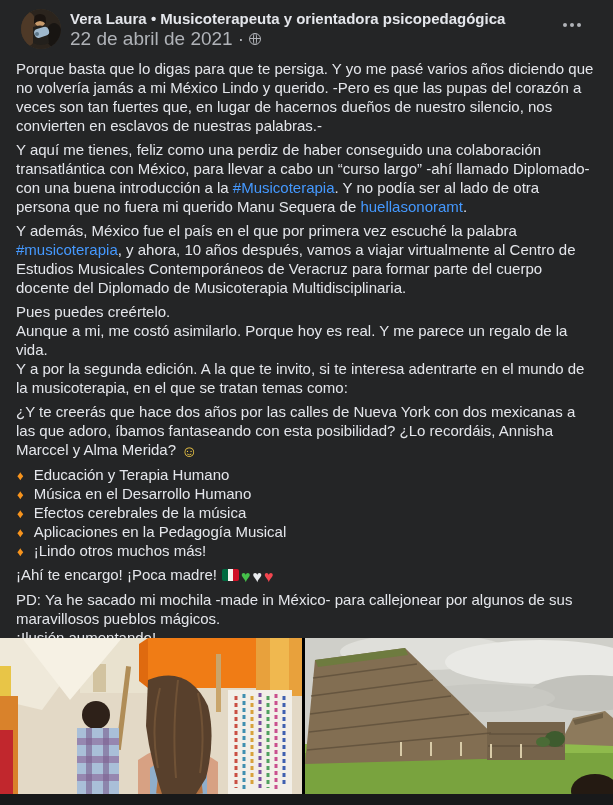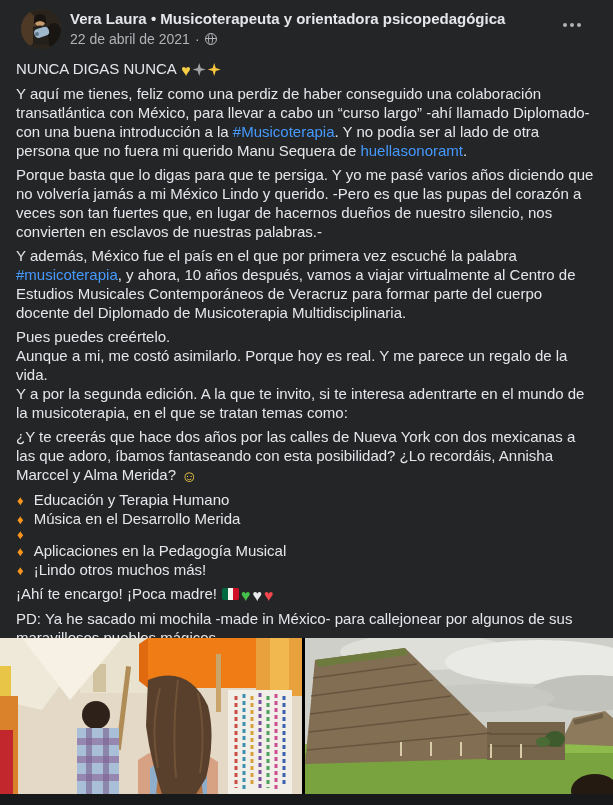--- a/index.html
+++ b/index.html
@@ -11,21 +11,21 @@
   .card{
     width:613px;height:794px;background:#242526;
     display:flex;flex-direction:column;overflow:hidden;
   }
   
   .header{display:flex;align-items:flex-start;padding:9px 16px 0 21px;flex:none;}
   .avatar{width:40px;height:40px;border-radius:50%;overflow:hidden;flex:none;cursor:pointer;background:#3a3226;}
   .avatar svg{display:block;width:100%;height:100%;}
   .hmeta{margin-left:9px;flex:1;min-width:0;}
   .author{color:#e4e6eb;font-size:15px;font-weight:700;line-height:19px;cursor:pointer;}
-  .meta{color:#b0b3b8;font-size:14px;line-height:16px;margin-top:3px;display:flex;align-items:center;gap:5px;}
+  .meta{color:#b0b3b8;font-size:19px;line-height:16px;margin-top:3px;display:flex;align-items:center;gap:5px;}
   .meta .date{cursor:pointer;}
   .more{flex:none;margin:8px 12px 0 0;padding:6px 4px;display:flex;gap:3px;cursor:pointer;border-radius:6px;}
   .more i{width:4px;height:4px;border-radius:50%;background:#b0b3b8;display:block;}
   
   .e-globe{width:12px;height:12px;border:1px solid #b0b3b8;border-radius:50%;position:relative;display:inline-block;box-sizing:border-box;}
   .e-globe::before{content:"";position:absolute;left:0;right:0;top:42%;border-top:1px solid #b0b3b8;}
   .e-globe::after{content:"";position:absolute;left:28%;right:28%;top:-1px;bottom:-1px;border:1px solid #b0b3b8;border-top:none;border-bottom:none;border-radius:50%;box-sizing:border-box;}
   
   .body{flex:1;overflow:hidden;padding:10px 16px 0 16px;color:#e4e6eb;font-size:15px;line-height:19px;}
   .post-p{margin:0 0 5px;}
@@ -82,37 +82,37 @@
       </div>
     </div>
     <div class="more" title="">
       <i></i>
         <i></i>
         <i></i>
     </div>
   </div>
 
   <div class="body" id="post-body">
-      <div class="post-p">NUNCA DIGAS NUNCA <span class="em e-yellow-heart">♥</span><span class="em e-sparkler"></span><span class="em e-sparkles"></span></div>
+      <div class="post-p">Porque basta que lo digas para que te persiga.  Y yo me pasé varios años diciendo que no volvería jamás a mi México Lindo y querido. -Pero es que las pupas del corazón a veces son tan fuertes que, en lugar de hacernos dueños de nuestro silencio, nos convierten en esclavos de nuestras palabras.-</div>
       <div class="post-p">Y aquí me tienes, feliz como una perdiz de haber conseguido una colaboración transatlántica con México, para llevar a cabo un “curso largo” -ahí llamado Diplomado- con una buena introducción a la <span class="link">#Musicoterapia</span>. Y no podía ser al lado de otra persona que no fuera mi querido Manu Sequera de <span class="link">huellasonoramt</span>.</div>
-      <div class="post-p">Porque basta que lo digas para que te persiga.  Y yo me pasé varios años diciendo que no volvería jamás a mi México Lindo y querido. -Pero es que las pupas del corazón a veces son tan fuertes que, en lugar de hacernos dueños de nuestro silencio, nos convierten en esclavos de nuestras palabras.-</div>
       <div class="post-p">Y además, México fue el país en el que por primera vez escuché la palabra <span class="link">#musicoterapia</span>, y ahora, 10 años después, vamos a viajar virtualmente al Centro de Estudios Musicales Contemporáneos de Veracruz para formar parte del cuerpo docente del Diplomado de Musicoterapia Multidisciplinaria.</div>
       <div class="post-p">Pues puedes creértelo.<br>Aunque a mi, me costó asimilarlo. Porque hoy es real. Y me parece un regalo de la vida.<br>Y a por la segunda edición. A la que te invito, si te interesa adentrarte en el mundo de la musicoterapia, en el que se tratan temas como:</div>
       <div class="post-p">¿Y te creerás que hace dos años por las calles de Nueva York con dos mexicanas a las que adoro, íbamos fantaseando con esta posibilidad? ¿Lo recordáis, Annisha Marccel y Alma Merida? <span class="em e-hugging-face">☺</span></div>
       <div class="post-list">
         <div class="li">
           <span class="em e-orange-diamond">♦</span>
           <span>Educación y Terapia Humano</span>
         </div>
         <div class="li">
           <span class="em e-orange-diamond">♦</span>
-          <span>Música en el Desarrollo Merida</span>
-        </div>
-        <div class="li">
-          <span class="em e-orange-diamond">♦</span>
+          <span>Música en el Desarrollo Humano</span>
+        </div>
+        <div class="li">
+          <span class="em e-orange-diamond">♦</span>
+          <span>Efectos cerebrales de la música</span>
         </div>
         <div class="li">
           <span class="em e-orange-diamond">♦</span>
           <span>Aplicaciones en la Pedagogía Musical</span>
         </div>
         <div class="li">
           <span class="em e-orange-diamond">♦</span>
           <span>¡Lindo otros muchos más!</span>
         </div>
       </div>

